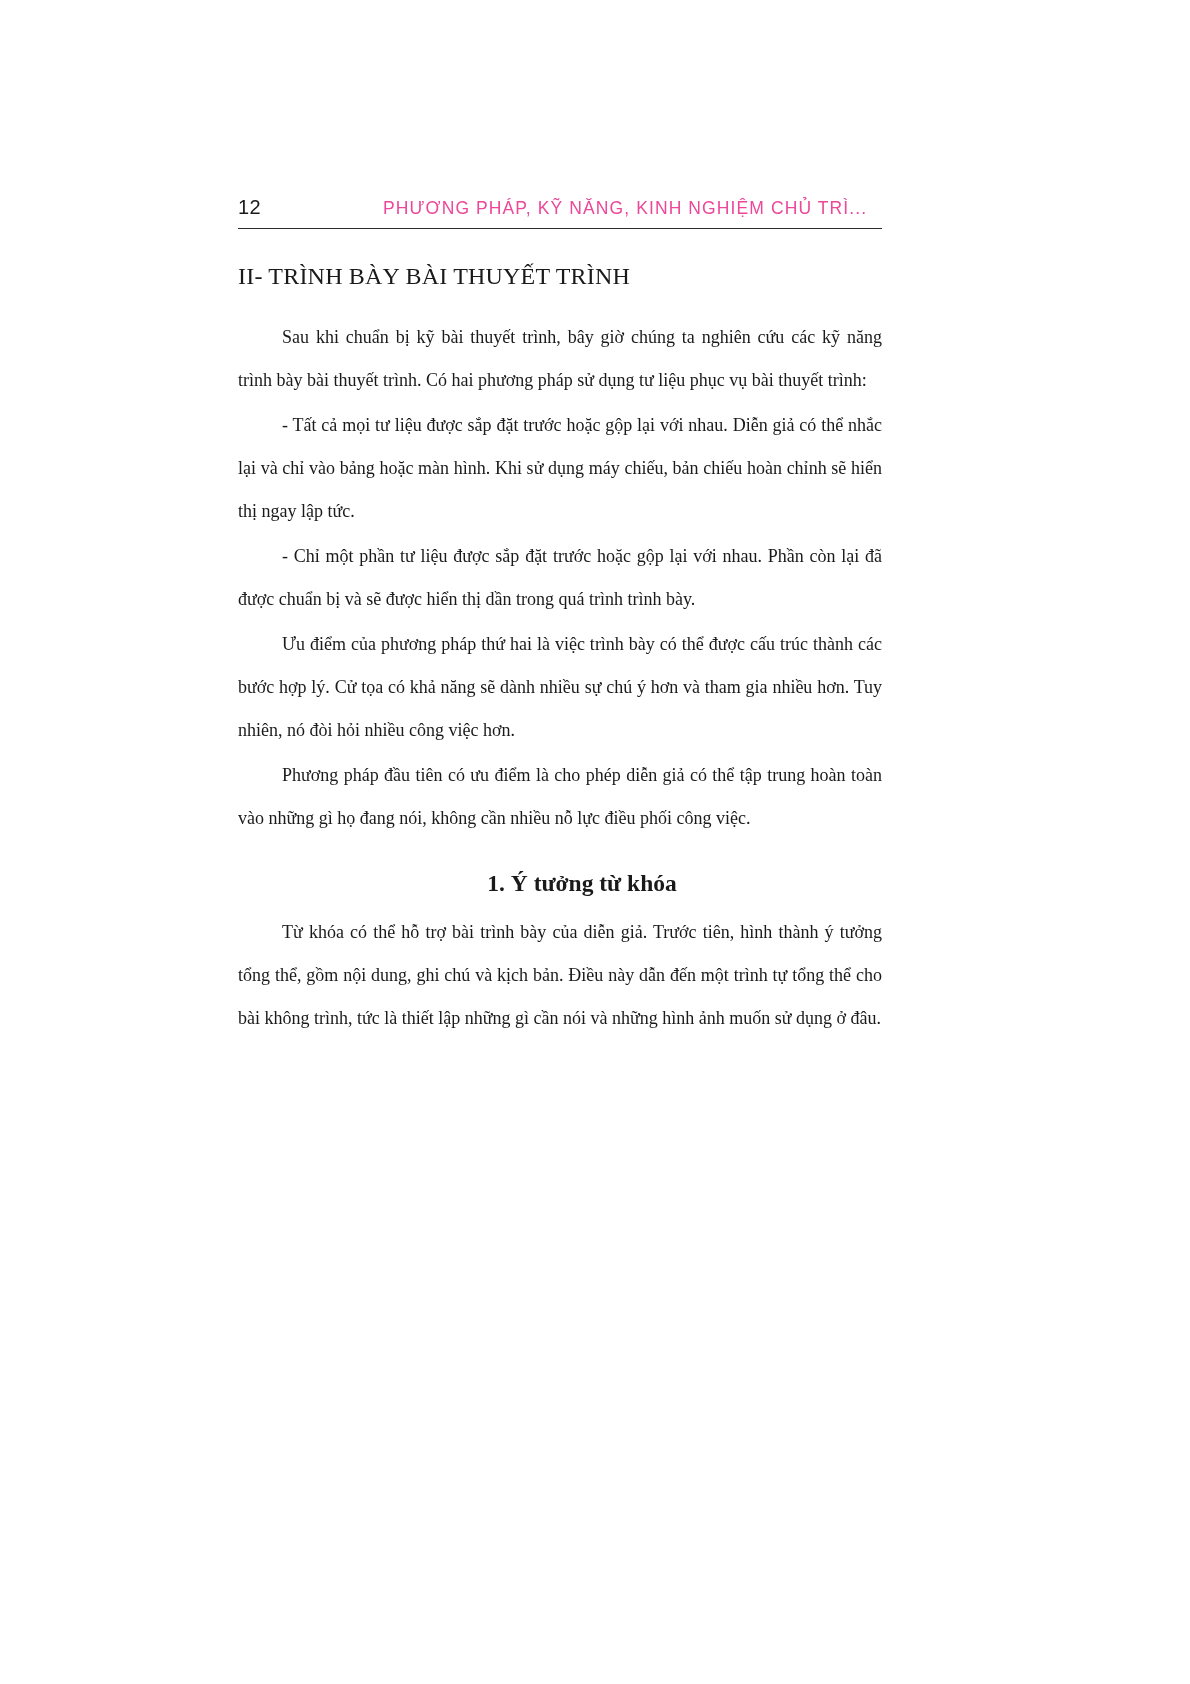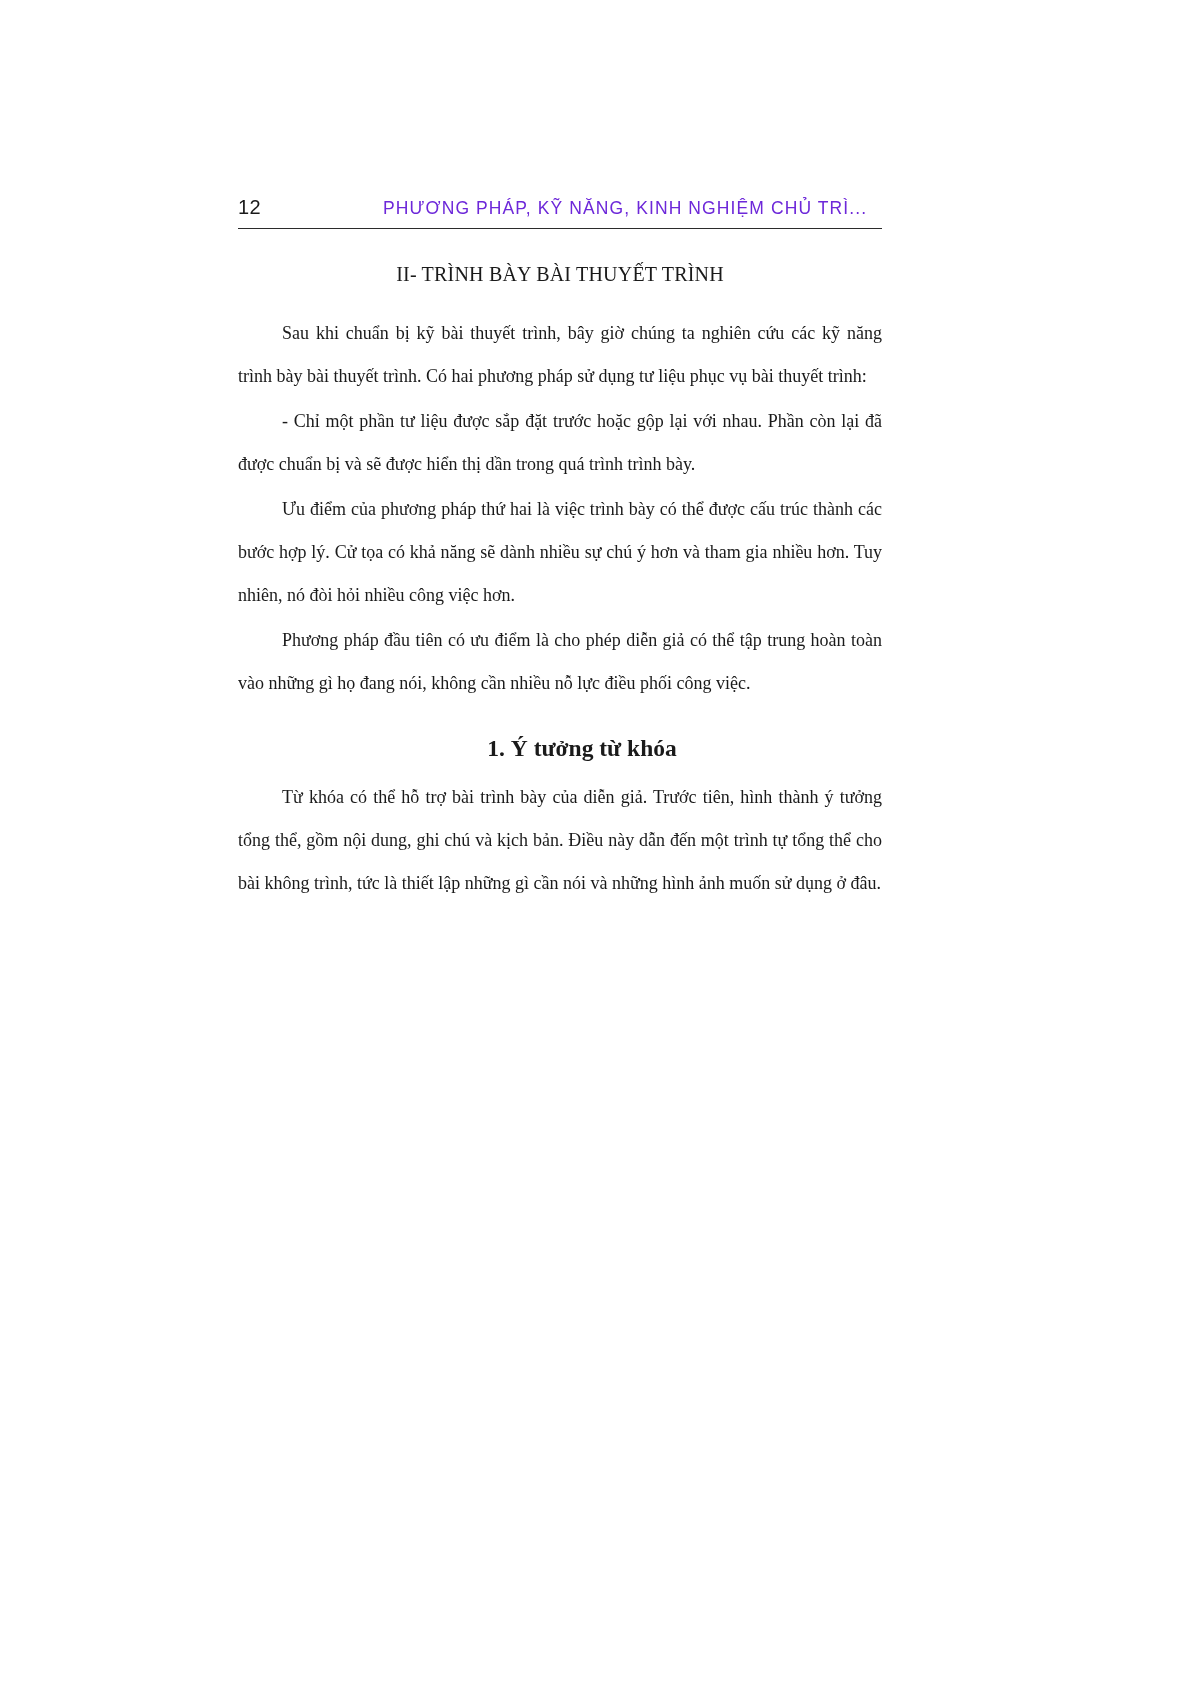--- a/index.html
+++ b/index.html
@@ -35,26 +35,26 @@
     font-size: 20px;
     letter-spacing: 0.5px;
     color: #1a1a1a;
     width: 145px;
     flex: 0 0 145px;
   }
   .head-title {
     font-family: "Liberation Sans", sans-serif;
     font-size: 17.5px;
     letter-spacing: 1.1px;
-    color: #6d28d9;
+    color: #ec4899;
     white-space: nowrap;
   }
   .section-title {
-    text-align: center;
-    font-size: 20px;
+    text-align: left;
+    font-size: 24px;
     letter-spacing: 0.2px;
     margin: 0 0 26px 0;
     font-weight: normal;
     font-family: "Liberation Serif", serif;
   }
   p.para {
     margin: 0 0 2px 0;
     text-align: justify;
     text-justify: inter-word;
     font-size: 18px;
@@ -79,20 +79,21 @@
   <div class="content">
 
     <div class="running-head">
       <span class="folio">12</span>
       <span class="head-title">PHƯƠNG PHÁP, KỸ NĂNG, KINH NGHIỆM CHỦ TRÌ...</span>
     </div>
 
     <h2 class="section-title">II- TRÌNH BÀY BÀI THUYẾT TRÌNH</h2>
 
     <p class="para">Sau khi chuẩn bị kỹ bài thuyết trình, bây giờ chúng ta nghiên cứu các kỹ năng trình bày bài thuyết trình. Có hai phương pháp sử dụng tư liệu phục vụ bài thuyết trình:</p>
+    <p class="para">- Tất cả mọi tư liệu được sắp đặt trước hoặc gộp lại với nhau. Diễn giả có thể nhắc lại và chỉ vào bảng hoặc màn hình. Khi sử dụng máy chiếu, bản chiếu hoàn chỉnh sẽ hiển thị ngay lập tức.</p>
     <p class="para">- Chỉ một phần tư liệu được sắp đặt trước hoặc gộp lại với nhau. Phần còn lại đã được chuẩn bị và sẽ được hiển thị dần trong quá trình trình bày.</p>
     <p class="para">Ưu điểm của phương pháp thứ hai là việc trình bày có thể được cấu trúc thành các bước hợp lý. Cử tọa có khả năng sẽ dành nhiều sự chú ý hơn và tham gia nhiều hơn. Tuy nhiên, nó đòi hỏi nhiều công việc hơn.</p>
     <p class="para">Phương pháp đầu tiên có ưu điểm là cho phép diễn giả có thể tập trung hoàn toàn vào những gì họ đang nói, không cần nhiều nỗ lực điều phối công việc.</p>
 
     <h3 class="subhead">1. Ý tưởng từ khóa</h3>
 
     <p class="para">Từ khóa có thể hỗ trợ bài trình bày của diễn giả. Trước tiên, hình thành ý tưởng tổng thể, gồm nội dung, ghi chú và kịch bản. Điều này dẫn đến một trình tự tổng thể cho bài không trình, tức là thiết lập những gì cần nói và những hình ảnh muốn sử dụng ở đâu.</p>
 
   </div>
 </div>

